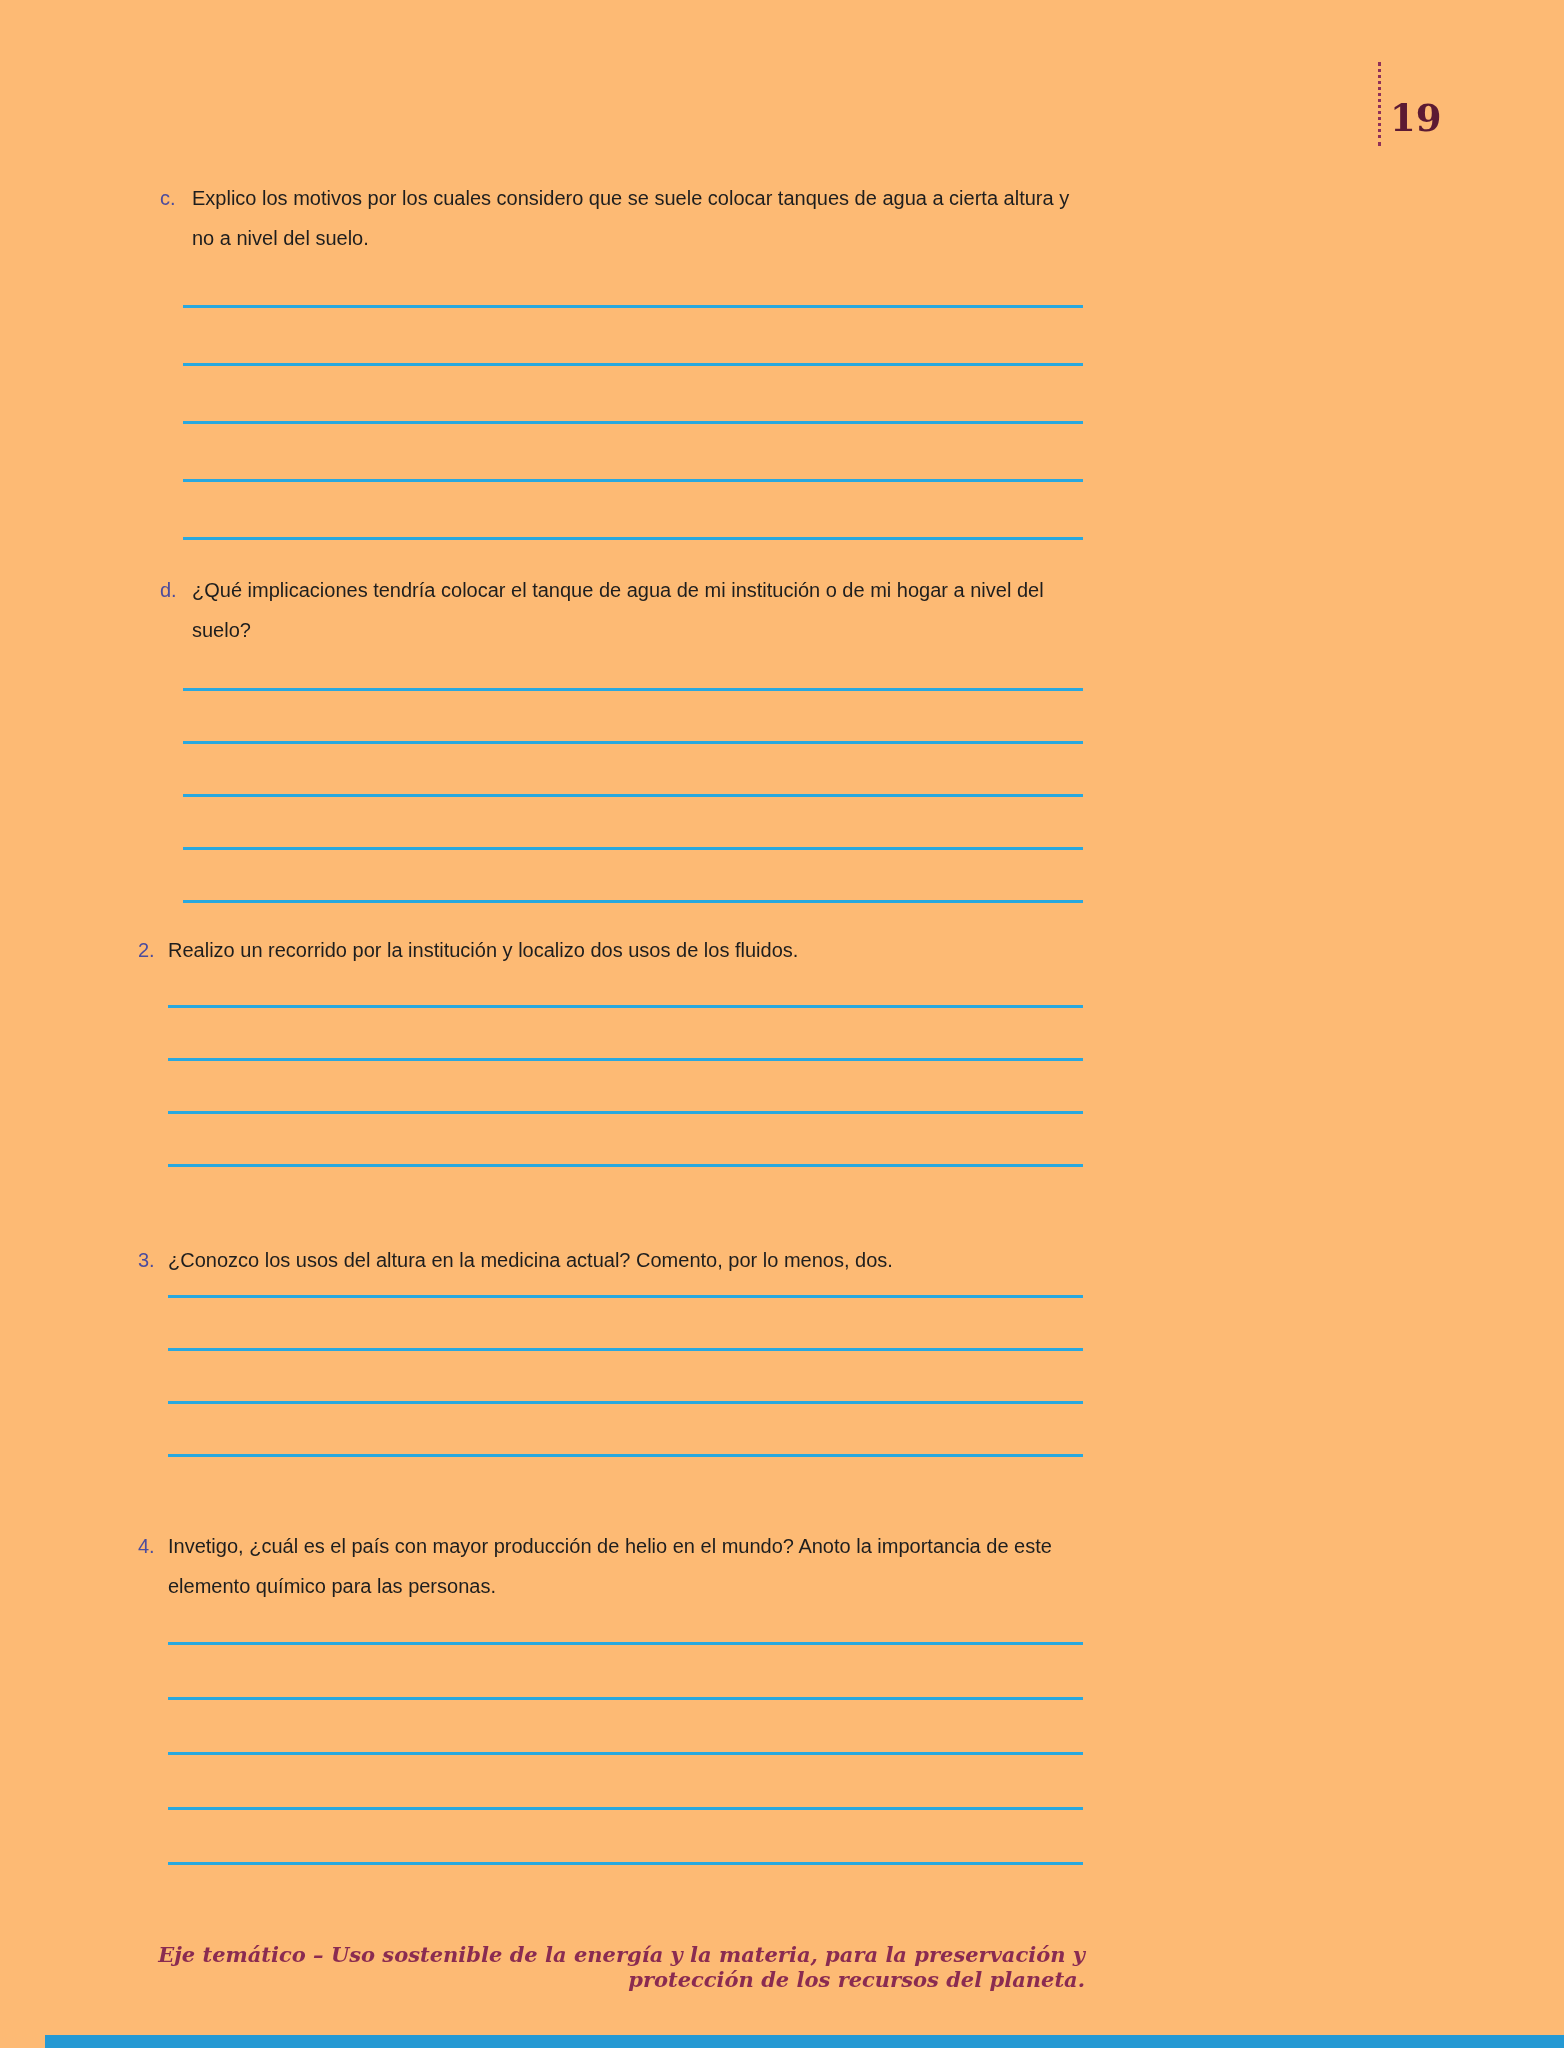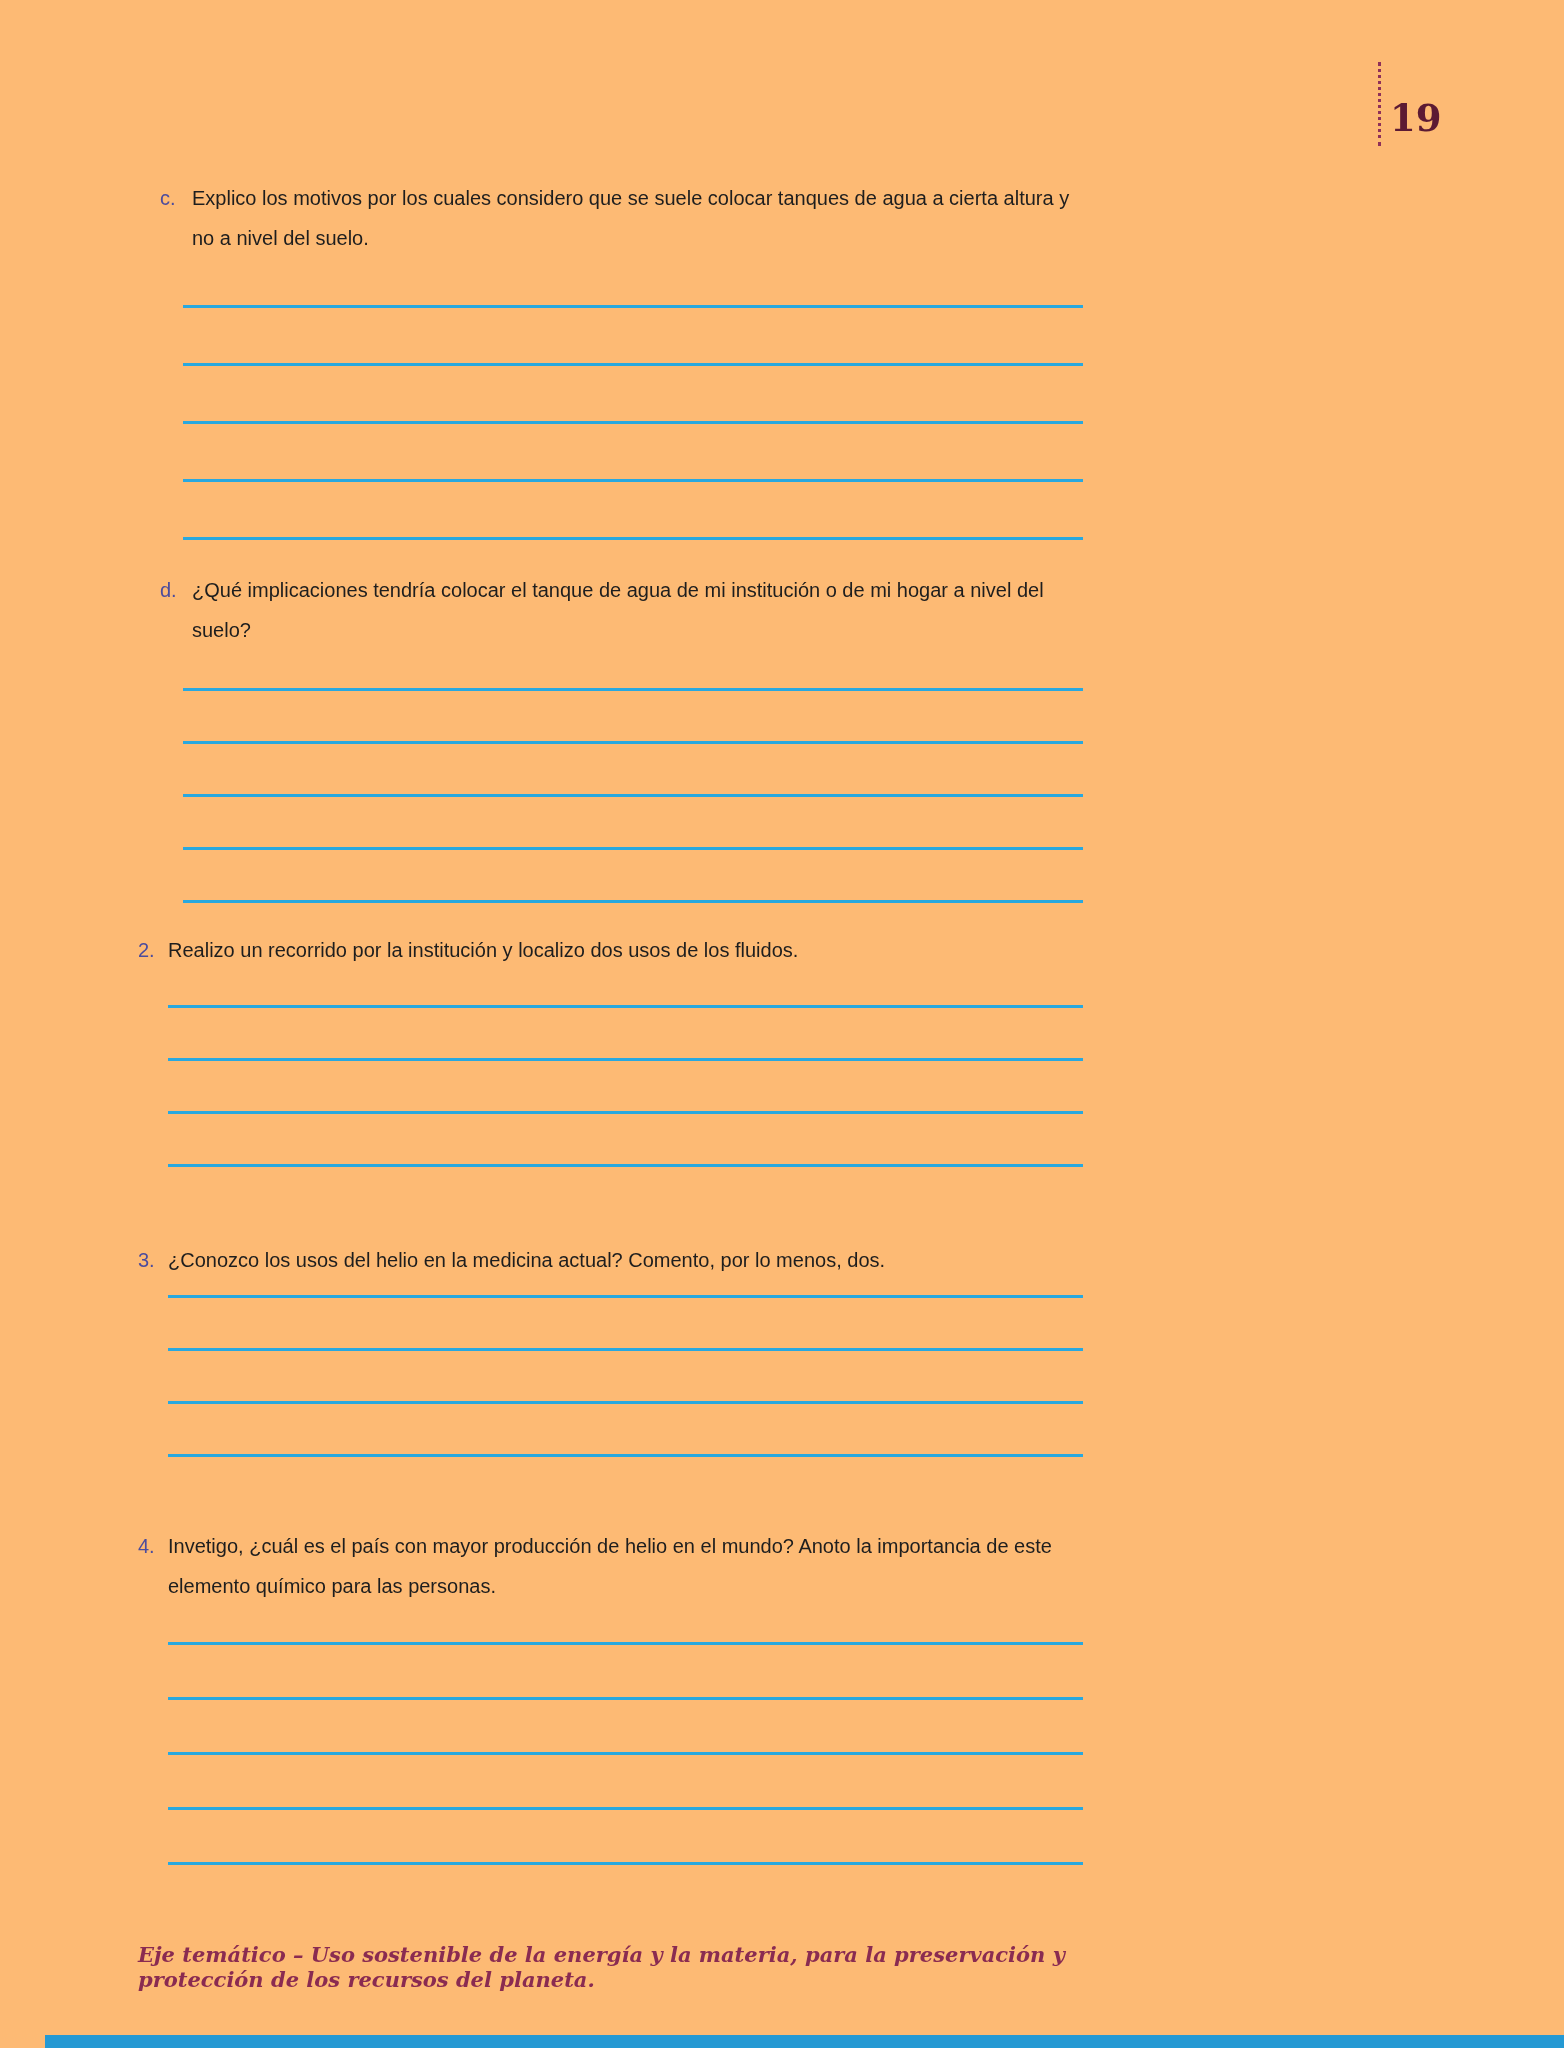--- a/index.html
+++ b/index.html
@@ -49,21 +49,21 @@
   .lines-2 { left: 168px; top: 1005px; width: 915px; }
   .lines-2 .aline { height: 53px; }
   .lines-3 { left: 168px; top: 1295px; width: 915px; }
   .lines-3 .aline { height: 53px; }
   .lines-4 { left: 168px; top: 1642px; width: 915px; }
   .lines-4 .aline { height: 55px; }
 
   
   .footer {
     position: absolute; left: 138px; top: 1942px; width: 947px;
-    text-align: left;
+    text-align: right;
     font-family: "DejaVu Serif", serif;
     font-style: italic; font-weight: 600;
     font-size: 21px; color: #8a2b51;
   }
 
   
   .bottom-bar {
     position: absolute; left: 45px; top: 2035px; width: 1519px; height: 13px;
     background: #2599d3;
   }
@@ -108,21 +108,21 @@
   </div>
   <div class="lines lines-2">
     <div class="aline"></div>
     <div class="aline"></div>
     <div class="aline"></div>
     <div class="aline"></div>
   </div>
 
   <div class="q numbered q-3">
     <span class="qlabel">3.</span>
-    <div class="qtext">¿Conozco los usos del helio en la medicina actual? Comento, por lo menos, dos.</div>
+    <div class="qtext">¿Conozco los usos del altura en la medicina actual? Comento, por lo menos, dos.</div>
   </div>
   <div class="lines lines-3">
     <div class="aline"></div>
     <div class="aline"></div>
     <div class="aline"></div>
     <div class="aline"></div>
   </div>
 
   <div class="q numbered q-4">
     <span class="qlabel">4.</span>

